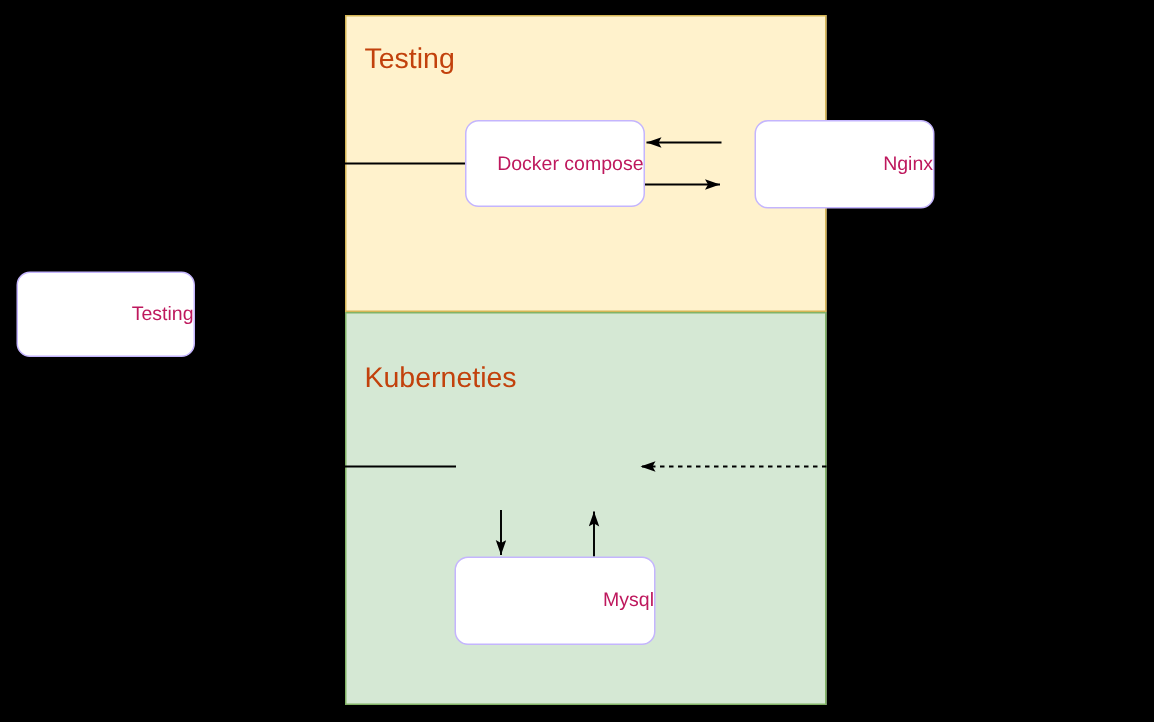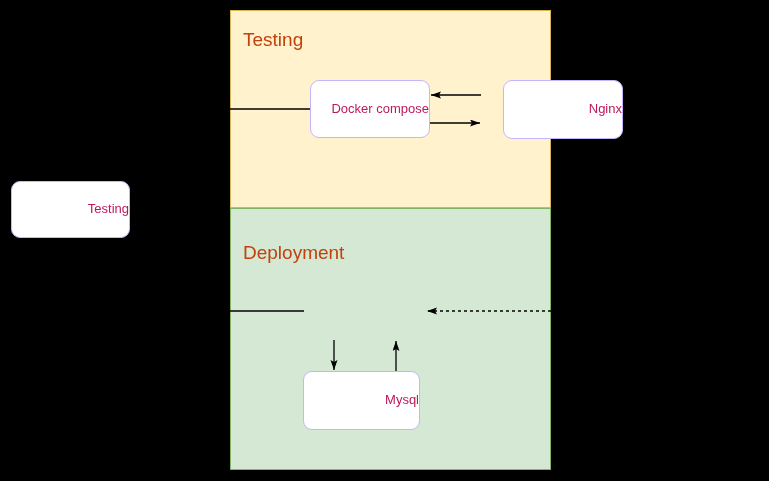--- a/index.html
+++ b/index.html
@@ -33,32 +33,32 @@
     position: absolute; box-sizing: border-box;
     background: #ffffff; border: 1px solid #c4b5fd; border-radius: 9px;
     display: flex; flex-direction: column; align-items: flex-end; justify-content: center;
     text-align: center; font-size: 13px; line-height: 1.25; color: #be185d;
   }
   .node span { display: block; }
   .node-jenkins     { left: 11px;  top: 181px; width: 119px; height: 57px; }
   .node-docker      { left: 310px; top: 80px;  width: 120px; height: 58px; }
   .node-nginx       { left: 481px; top: 80px;  width: 120px; height: 59px; margin-left: 22px; }
   .node-kuberneties { left: 304px; top: 282px; width: 122px; height: 58px; }
-  .node-mysql       { left: 303px; top: 371px; width: 117px; height: 59px; padding-left: 32px; }
+  .node-mysql       { left: 303px; top: 371px; width: 134px; height: 59px; padding-left: 32px; }
 </style>
 </head>
 <body>
 
 <div class="canvas">
 
   <div class="region region-testing">
     <span class="region-label">Testing</span>
   </div>
   <div class="region region-deployment">
-    <span class="region-label">Deployment</span>
+    <span class="region-label">Kuberneties</span>
   </div>
 
   <svg class="connectors" viewBox="0 0 769 481" xmlns="http://www.w3.org/2000/svg">
     <defs>
       <marker id="arrowEnd" markerUnits="userSpaceOnUse" markerWidth="12" markerHeight="9" refX="10" refY="3.5" orient="auto">
         <path d="M0,0 L10,3.5 L0,7 L2,3.5 Z" fill="#000000"></path>
       </marker>
     </defs>
 
     <line x1="130" y1="109" x2="310" y2="109" stroke="#000000" stroke-width="1.3"></line>

